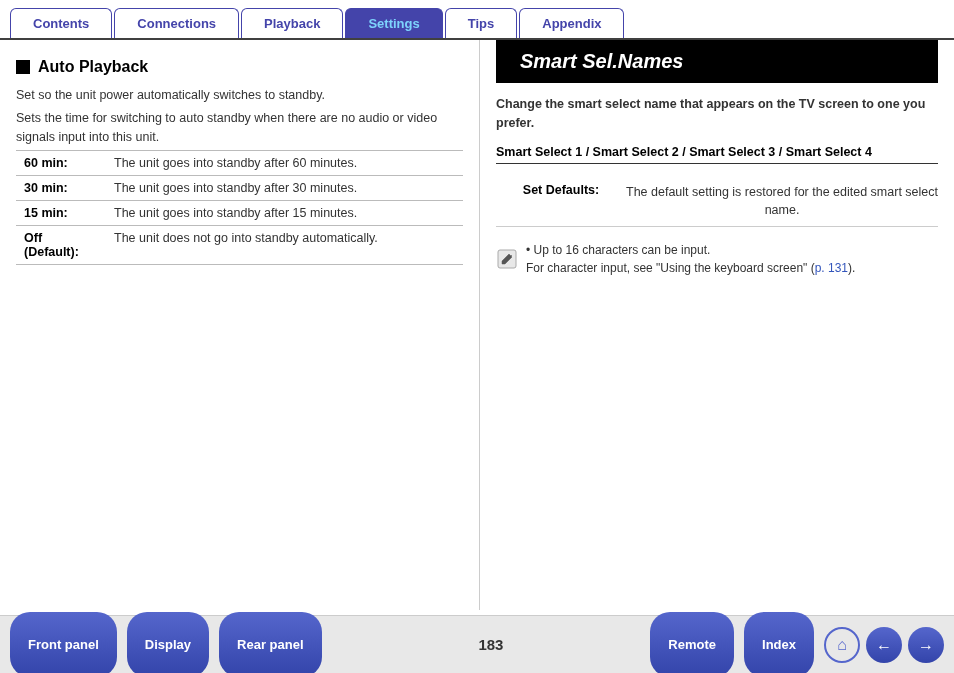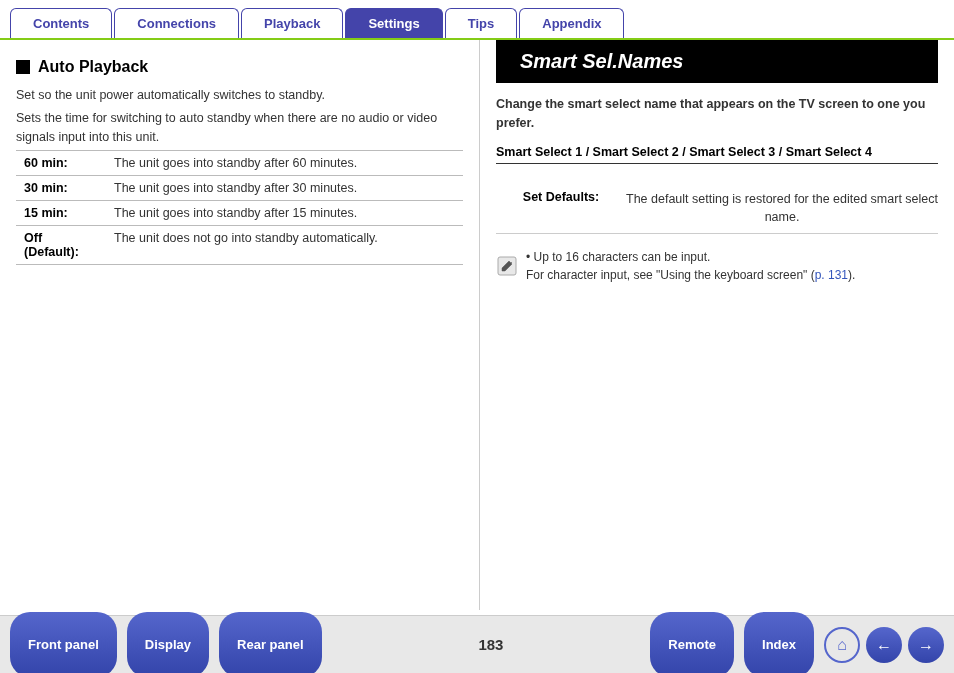--- a/index.html
+++ b/index.html
@@ -12,38 +12,38 @@
       overflow: hidden;
       position: relative;
     }
 
     
     .top-nav {
       display: flex;
       align-items: flex-start;
       padding: 8px 10px 0 10px;
       background: #fff;
-      border-bottom: 2px solid #84cc16;
+      border-bottom: 2px solid #404040;
     }
     .nav-tab {
       padding: 7px 22px;
       border: 1.5px solid #4444aa;
       border-bottom: none;
       border-radius: 6px 6px 0 0;
       margin-right: 2px;
       cursor: pointer;
       font-size: 13px;
       font-weight: bold;
       color: #4444aa;
       background: #fff;
       text-decoration: none;
     }
     .nav-tab.active {
       background: #4444aa;
-      color: #ffffff;
+      color: #7dd3fc;
     }
 
     
     .main-content {
       display: flex;
       height: calc(100% - 45px - 58px);
       padding: 0;
     }
 
     
@@ -118,21 +118,21 @@
       margin-bottom: 12px;
       line-height: 1.5;
       font-weight: bold;
     }
     .smart-select-header {
       font-weight: bold;
       font-size: 12.5px;
       color: #000;
       border-bottom: 1.5px solid #333;
       padding-bottom: 4px;
-      margin-bottom: 20px;
+      margin-bottom: 13px;
     }
     .set-defaults-row {
       display: flex;
       border-bottom: 1px solid #ccc;
       padding: 6px 0;
       font-size: 12.5px;
       text-align: center;
     }
     .set-defaults-label {
       font-weight: bold;

